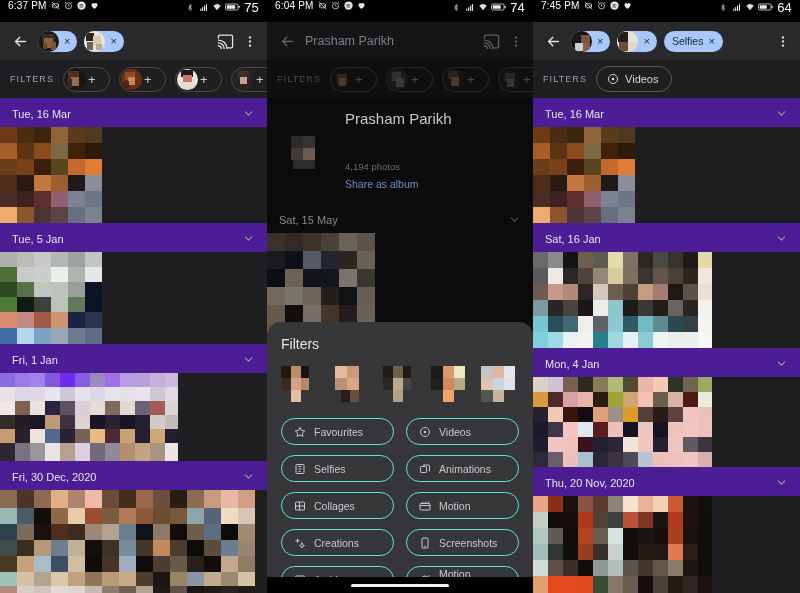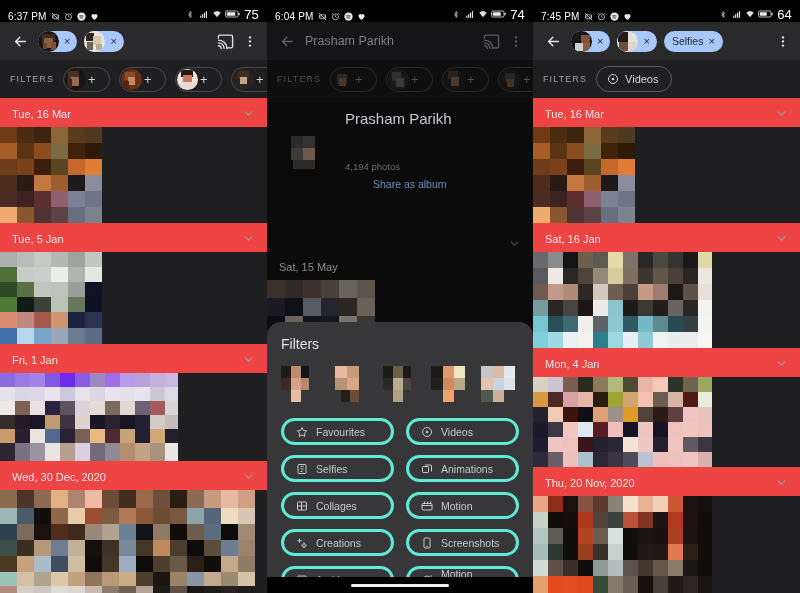--- a/index.html
+++ b/index.html
@@ -21,21 +21,21 @@
     background: #1f1f21;
   }
   .panel.p1 { width: 267px; }
   .panel.p2 { width: 266px; background: #0b0b0c; }
   .panel.p3 { width: 267px; }
 
   
   .statusbar {
     height: 22px;
     background: #000;
-    display: flex; align-items: flex-end;
+    display: flex; align-items: flex-start;
     padding: 0 8px;
     color: #fff;
     font-size: 9.5px;
     letter-spacing: .2px;
     position: relative;
     z-index: 40;
     gap: 15px;
   }
   .sb-left { display: flex; align-items: center; gap: 4px; }
   .sb-time { font-size: 10px; font-weight: 400; color: #fff; }
@@ -113,60 +113,60 @@
     display: flex; align-items: center; gap: 6px; padding: 0 13px 0 10px;
     color: #d8d8da; font-size: 11px; flex: 0 0 auto;
   }
 
   
   .feed { position: relative; overflow: hidden; height: 517px; background: #1f1f21; }
   .p2 .feed { background: #0b0b0c; height: 517px; }
   .date-hdr {
     display: flex; align-items: center;
     padding: 9px 12px 7px 12px;
-    background: #ef4444;
+    background: #4c1d95;
   }
   .p2 .date-hdr { background: #0b0b0c; }
   .date-hdr .d {
     color: #e6e6e8; font-size: 11px; font-weight: 500;
   }
-  .p2 .date-hdr .d { color: #8a8a90; margin-top: 48px; }
+  .p2 .date-hdr .d { color: #8a8a90; }
   .date-hdr .chev { margin-left: auto; color: #9b9b9f; }
   .p2 .date-hdr .chev { color: #4e4e52; }
   .pixgrid { display: block; }
 
   
   .profile {
     display: flex; align-items: center; gap: 12px;
     padding: 12px 14px 14px 14px;
   }
   .profile .pav { width: 52px; height: 52px; border-radius: 50%; overflow: hidden; flex: 0 0 auto; }
   .profile .pinfo { display: flex; flex-direction: column; gap: 2px; }
   .profile .pname { color: #c9c9cf; font-size: 15px; }
   .profile .pcount { color: #6d6d73; font-size: 9.5px; margin-top: 32px; }
-  .profile .pshare { color: #6d8ec4; font-size: 10.5px; margin-top: 4px; margin-left: 28px; }
+  .profile .pshare { color: #6d8ec4; font-size: 10.5px; margin-top: 4px; }
 
   
   .sheet {
     position: absolute; left: 0; right: 0; bottom: 0;
     background: #37373a;
     border-radius: 14px 14px 0 0;
     padding: 14px 14px 12px 14px;
     z-index: 50;
     height: 293px;
   }
   .sheet-title { color: #e4e4e6; font-size: 14px; margin-bottom: 14px; }
   .sheet-faces { display: flex; gap: 12px; margin-bottom: 16px; overflow: hidden; height: 36px; }
   .sheet-faces .sf { width: 38px; height: 36px; flex: 0 0 auto; }
   .sheet-grid {
     display: grid; grid-template-columns: 1fr 1fr;
     gap: 10px 12px;
   }
   .opt {
-    height: 27px; border: 3px solid #5eead4; border-radius: 14px;
+    height: 27px; border: 1px solid #5eead4; border-radius: 14px;
     display: flex; align-items: center; gap: 8px; padding: 0 12px;
     color: #c9c9cd; font-size: 10.5px;
   }
   .opt .oi { width: 12px; height: 12px; flex: 0 0 auto; color: #c9c9cd; }
 
   
   .navbar {
     position: absolute; left: 0; right: 0; bottom: 0; height: 16px;
     background: #000; display: flex; align-items: center; justify-content: center;
     z-index: 60;
@@ -516,21 +516,21 @@
             <rect x="90" y="70" width="15" height="18" fill="#726a78"></rect>
             <rect x="105" y="70" width="15" height="18" fill="#918a96"></rect>
             <rect x="120" y="70" width="15" height="18" fill="#b38f6e"></rect>
             <rect x="135" y="70" width="15" height="18" fill="#c2a384"></rect>
             <rect x="150" y="70" width="15" height="18" fill="#a8937e"></rect>
             <rect x="165" y="70" width="13" height="18" fill="#ebe6e2"></rect>
         </g>
       </svg>
 
       <div class="date-hdr">
-        <span class="d">Wed, 30 Dec, 2020</span>
+        <span class="d">Fri, 30 Dec, 2020</span>
         <span class="chev">
             <svg width="13" height="13" viewBox="0 0 24 24" fill="none" stroke="currentColor" stroke-width="2" stroke-linecap="round">
               <path d="M6 9l6 6 6-6"></path>
             </svg>
           </span>
       </div>
       <svg class="pixgrid" width="267" height="110" viewBox="0 0 267 110">
         <rect width="267" height="110" fill="#1f1f21"></rect>
         <g shape-rendering="crispEdges">
           <rect x="0" y="0" width="17" height="18" fill="#8a6b50"></rect>

